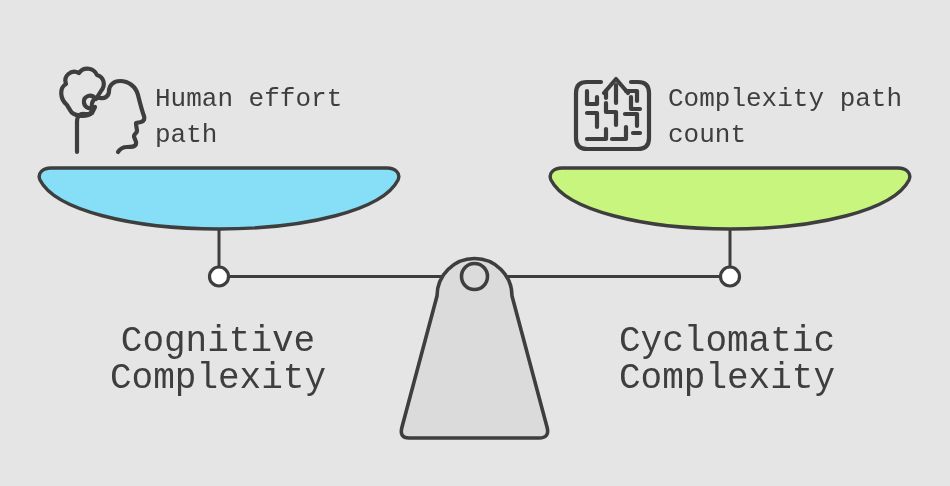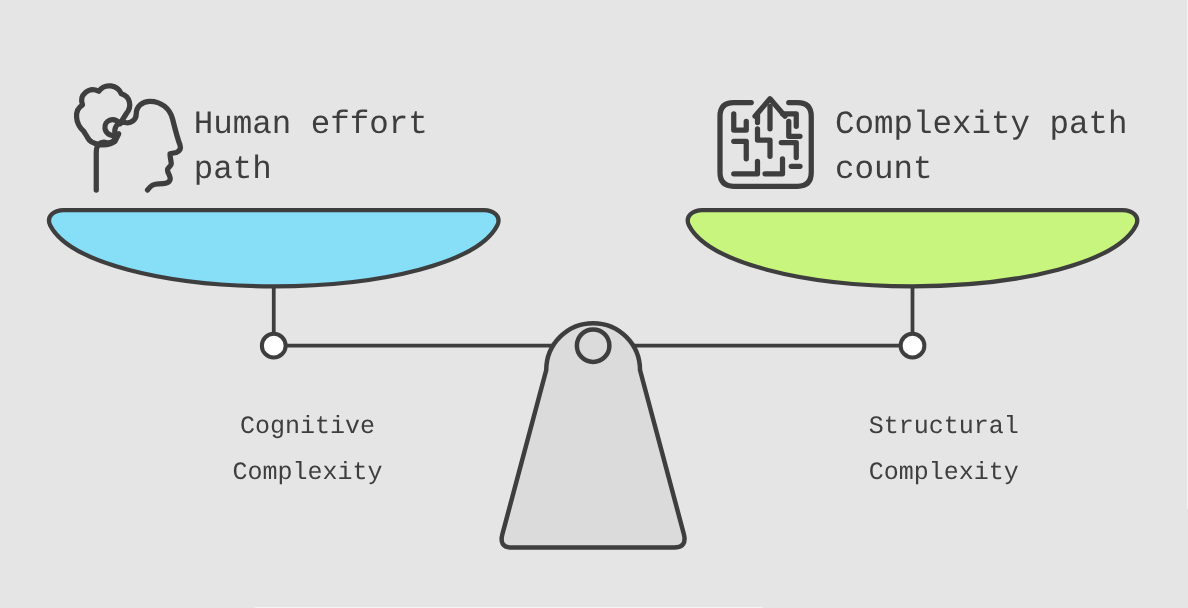--- a/index.html
+++ b/index.html
@@ -10,21 +10,21 @@
     overflow:hidden;
     font-family:Liberation Mono, monospace;
   }
   svg{position:absolute;left:0;top:0;}
   .txt{
     position:absolute;
     color:#3E3E3E;
     white-space:nowrap;
   }
   .heading{font-size:26px;line-height:36px;font-weight:400;}
-  .label{font-size:20px;line-height:37px;text-align:center;transform:translateX(-50%);margin-left:28px;}
+  .label{font-size:36px;line-height:37px;text-align:center;transform:translateX(-50%);}
   .line{display:block;}
 </style>
 </head>
 <body>
 
 <div class="stage">
 
   <svg width="950" height="486" viewBox="0 0 950 486">
 
     <g fill="none" stroke="#3E3E3E" stroke-linecap="round" stroke-linejoin="round">
@@ -76,17 +76,17 @@
     <span class="line">Complexity path</span>
     <span class="line">count</span>
   </div>
 
   <div class="txt label" style="left:218px;top:323px;">
     <span class="line">Cognitive</span>
     <span class="line">Complexity</span>
   </div>
 
   <div class="txt label" style="left:727px;top:323px;">
-    <span class="line">Structural</span>
+    <span class="line">Cyclomatic</span>
     <span class="line">Complexity</span>
   </div>
 
 </div>
 
 </body></html>

